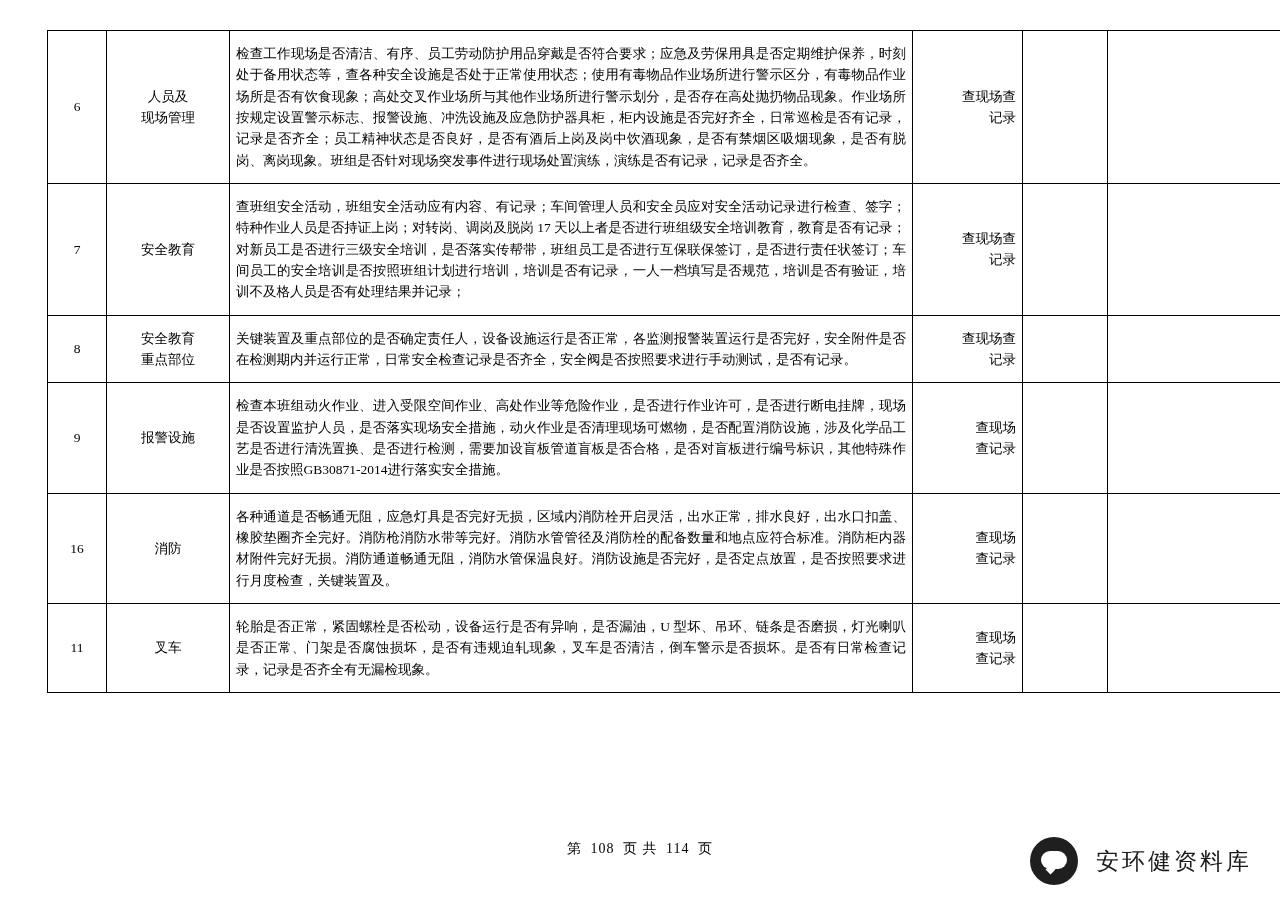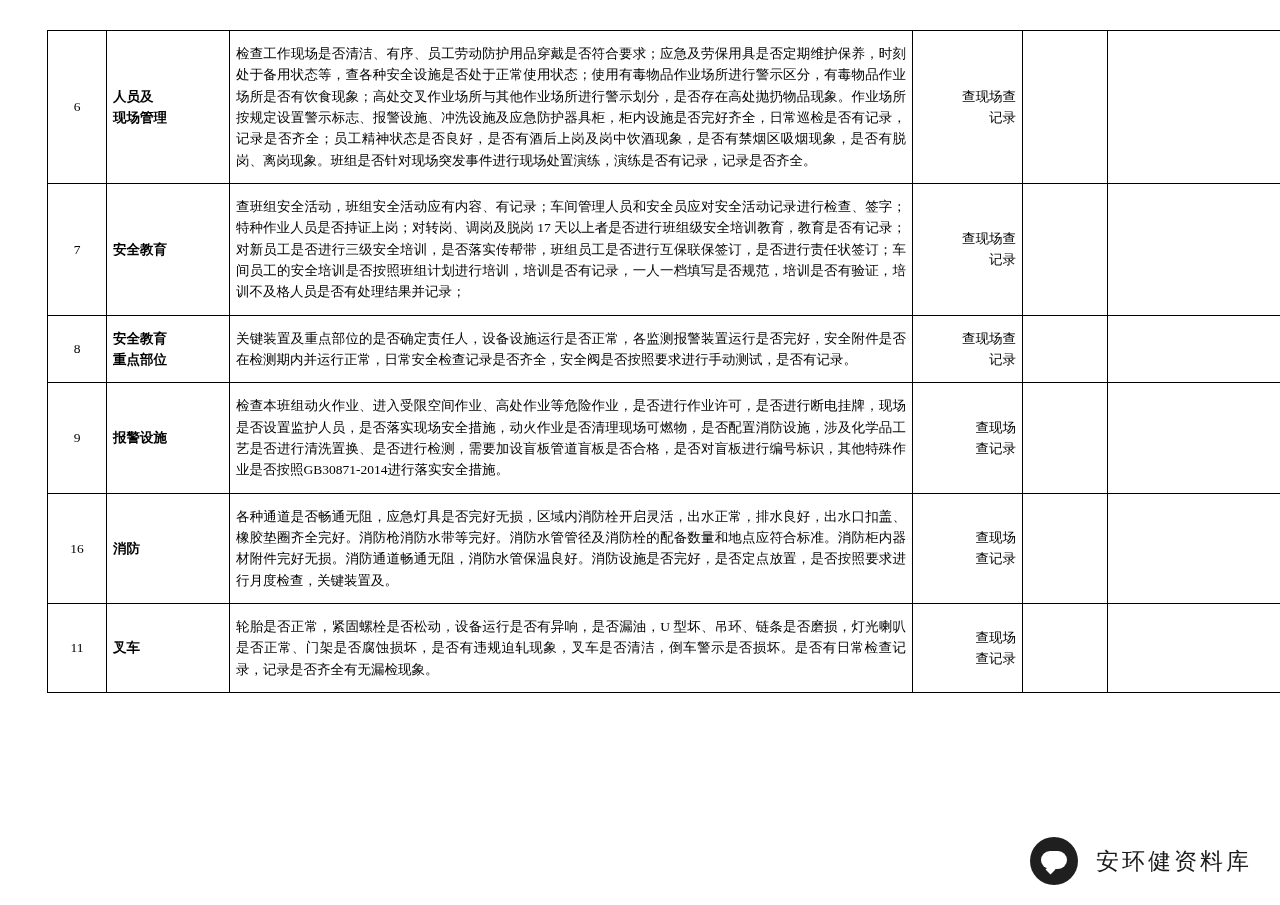--- a/index.html
+++ b/index.html
@@ -35,21 +35,21 @@
     padding: 12px 6px;
     font-size: 13.5px;
     line-height: 1.58;
   }
   td.col-index {
     width: 46px;
     text-align: center;
   }
   td.col-name {
     width: 110px;
-    font-weight: bold;
+    text-align: center;
   }
   td.col-content {
     width: 670px;
     text-align: justify;
     text-justify: inter-ideograph;
   }
   td.col-method {
     width: 97px;
     text-align: right;
   }
@@ -200,19 +200,26 @@
           <span class="name-line">查现场</span>
           <span class="name-line">查记录</span>
         </td>
         <td class="col-blank1"></td>
         <td class="col-blank2"></td>
       </tr>
 
     </tbody>
   </table>
 
+  <div class="footer">
+    <span>第</span>
+    <span>108</span>
+    <span>页  共</span>
+    <span>114</span>
+    <span>页</span>
+  </div>
 
   <div class="watermark">
     <div class="wm-logo"></div>
     <div class="wm-text">安环健资料库</div>
   </div>
 
 </div>
 
 </body></html>

